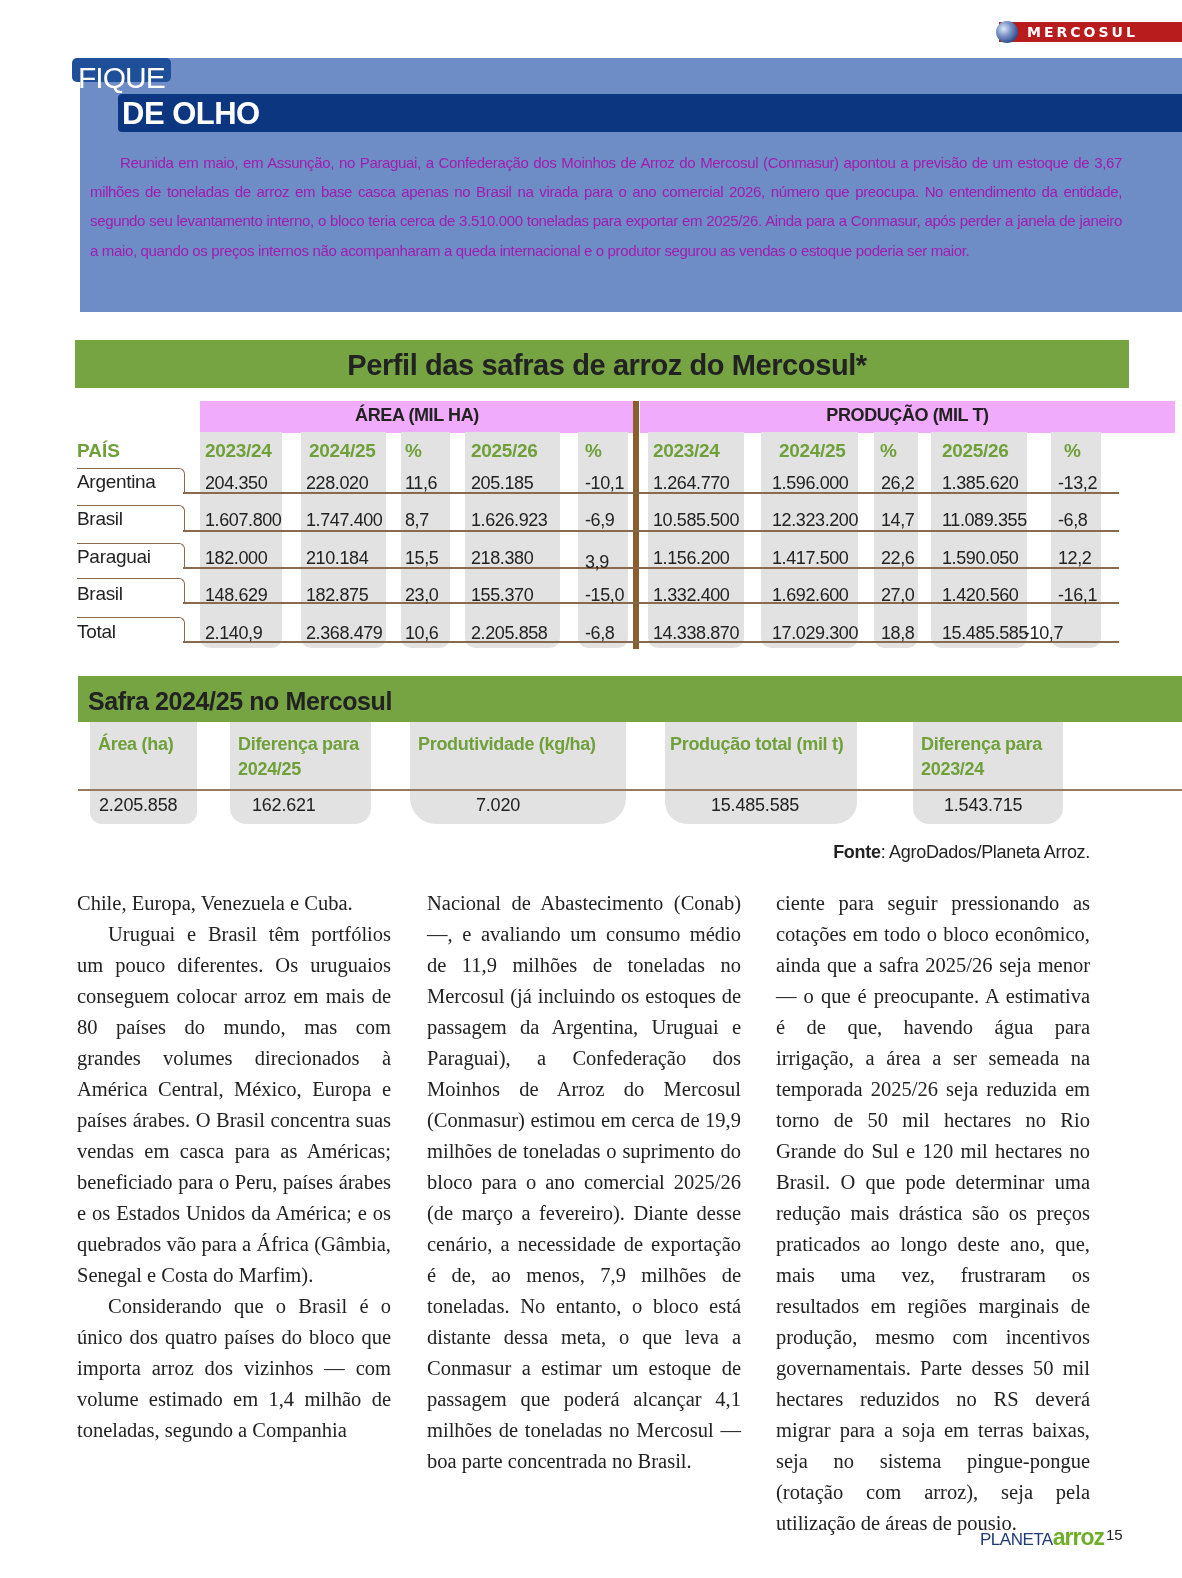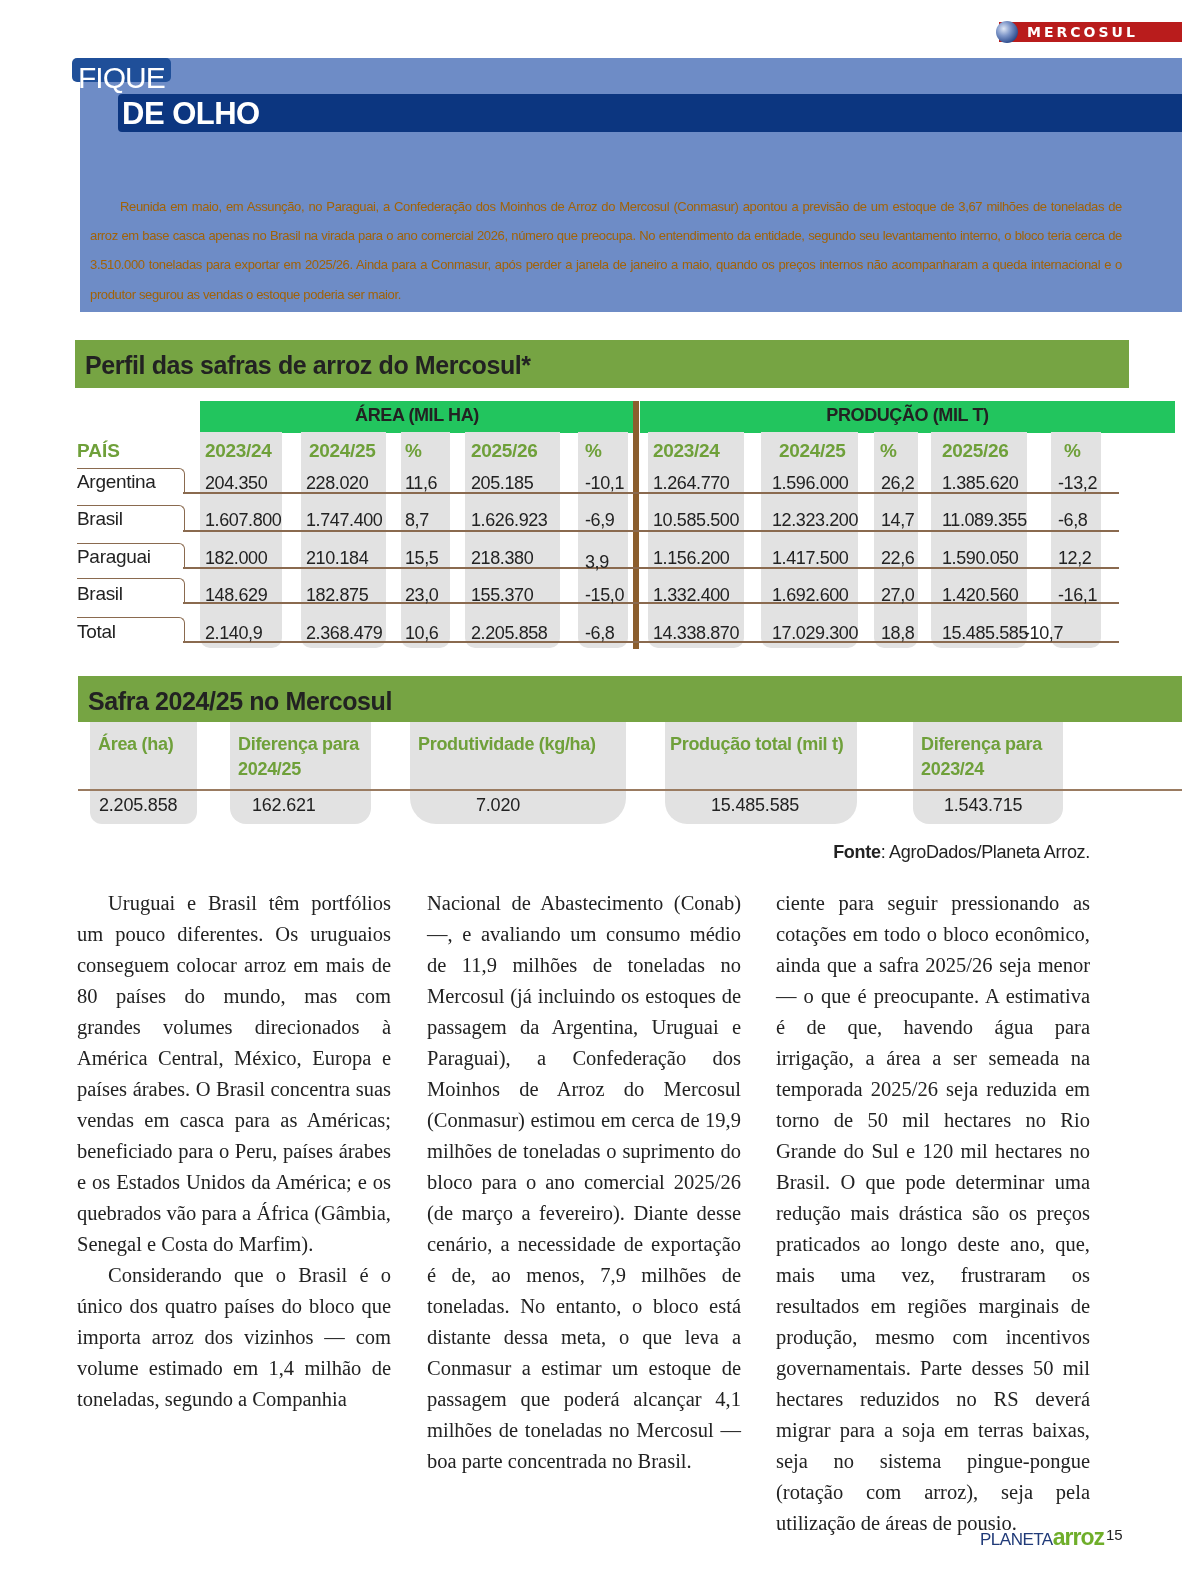--- a/index.html
+++ b/index.html
@@ -11,29 +11,29 @@
   .section-tag .ball { position: absolute; left: -3px; top: -1px; width: 22px; height: 22px; border-radius: 50%;
     background: radial-gradient(circle at 35% 35%, #dfe7f5 0%, #7f97c9 35%, #2a4a8c 75%, #1a2e5c 100%); }
   .section-tag .label { position: absolute; left: 28px; top: 2px; color: #fff; font-weight: bold; font-size: 14px; letter-spacing: 3px; font-family: "DejaVu Sans", sans-serif; }
 
   
   .fdo-box { position: absolute; left: 80px; top: 58px; width: 1102px; height: 254px; background: #6e8cc6; }
   .fdo-fique { position: absolute; left: 72px; top: 58px; height: 24px; padding: 0 6px; background: #1f4f99; border-radius: 5px;
     color: #fff; font-size: 30px; line-height: 40px; font-family: "Liberation Sans", sans-serif; letter-spacing: -1px; }
   .fdo-deolho { position: absolute; left: 118px; top: 94px; width: 1064px; height: 38px; background: #0c3680; border-radius: 4px 0 0 4px;
     color: #fff; font-weight: bold; font-size: 31px; line-height: 40px; padding-left: 4px; letter-spacing: -0.5px; }
-  .fdo-text { position: absolute; left: 90px; top: 148px; width: 1032px; color: #a16207; font-size: 13px; line-height: 29.2px;
-    text-align: justify; text-indent: 30px; font-family: "Liberation Sans Narrow", "Liberation Sans", sans-serif; letter-spacing: -0.35px; margin-top: 44px; }
+  .fdo-text { position: absolute; left: 90px; top: 148px; width: 1032px; color: #a21caf; font-size: 15px; line-height: 29.2px;
+    text-align: justify; text-indent: 30px; font-family: "Liberation Sans Narrow", "Liberation Sans", sans-serif; letter-spacing: -0.35px; }
 
   
   .green-bar { position: absolute; background: #76a443; color: #222; font-weight: bold; }
-  .perfil-title { left: 75px; top: 340px; width: 1054px; height: 48px; font-size: 25px; line-height: 50px; padding-left: 10px; letter-spacing: -0.4px; }
-
-  
-  .grp-head { position: absolute; top: 401px; height: 32px; background: #22c55e; color: #222; font-weight: bold; font-size: 18px; text-align: center; line-height: 28px; letter-spacing: -0.4px; }
+  .perfil-title { left: 75px; top: 340px; width: 1054px; height: 48px; font-size: 29px; line-height: 50px; padding-left: 10px; letter-spacing: -0.4px; text-align: center; }
+
+  
+  .grp-head { position: absolute; top: 401px; height: 32px; background: #f0abfc; color: #222; font-weight: bold; font-size: 18px; text-align: center; line-height: 28px; letter-spacing: -0.4px; }
   .grp-area { left: 200px; width: 434px; }
   .grp-prod { left: 640px; width: 535px; }
   .divider-v { position: absolute; left: 633px; top: 401px; width: 6px; height: 248px; background: #8b5e2e; }
 
   .col-bg { position: absolute; top: 432px; height: 216px; background: #e2e2e2; border-radius: 0 0 10px 10px; }
 
   .pais-head { position: absolute; left: 77px; top: 440px; color: #6fa03a; font-weight: bold; font-size: 19px; }
   .col-head { position: absolute; top: 440px; color: #6fa03a; font-weight: bold; font-size: 19px; letter-spacing: -0.3px; }
 
   .row-label { position: absolute; left: 77px; font-size: 19px; color: #222; letter-spacing: -0.3px; font-family: "Liberation Sans Narrow", "Liberation Sans", sans-serif; }
@@ -209,20 +209,21 @@
 
 <div class="s-val" style="left:99px">2.205.858</div>
 <div class="s-val" style="left:252px">162.621</div>
 <div class="s-val" style="left:476px">7.020</div>
 <div class="s-val" style="left:711px">15.485.585</div>
 <div class="s-val" style="left:944px">1.543.715</div>
 
 <div class="fonte"><b>Fonte</b><span>: AgroDados/Planeta Arroz.</span></div>
 
 <div class="col c1">
+  <p>Chile, Europa, Venezuela e Cuba.</p>
   <p class="ind">Uruguai e Brasil têm portfólios um pouco diferentes. Os uruguaios conseguem colocar arroz em mais de 80 países do mundo, mas com grandes volumes direcionados à América Central, México, Europa e países árabes. O Brasil concentra suas vendas em casca para as Américas; beneficiado para o Peru, países árabes e os Estados Unidos da América; e os quebrados vão para a África (Gâmbia, Senegal e Costa do Marfim).</p>
   <p class="ind">Considerando que o Brasil é o único dos quatro países do bloco que importa arroz dos vizinhos — com volume estimado em 1,4 milhão de toneladas, segundo a Companhia</p>
 </div>
 <div class="col c2">
   <p>Nacional de Abastecimento (Conab) —, e avaliando um consumo médio de 11,9 milhões de toneladas no Mercosul (já incluindo os estoques de passagem da Argentina, Uruguai e Paraguai), a Confederação dos Moinhos de Arroz do Mercosul (Conmasur) estimou em cerca de 19,9 milhões de toneladas o suprimento do bloco para o ano comercial 2025/26 (de março a fevereiro). Diante desse cenário, a necessidade de exportação é de, ao menos, 7,9 milhões de toneladas. No entanto, o bloco está distante dessa meta, o que leva a Conmasur a estimar um estoque de passagem que poderá alcançar 4,1 milhões de toneladas no Mercosul — boa parte concentrada no Brasil.</p>
 </div>
 <div class="col c3">
   <p>ciente para seguir pressionando as cotações em todo o bloco econômico, ainda que a safra 2025/26 seja menor — o que é preocupante. A estimativa é de que, havendo água para irrigação, a área a ser semeada na temporada 2025/26 seja reduzida em torno de 50 mil hectares no Rio Grande do Sul e 120 mil hectares no Brasil. O que pode determinar uma redução mais drástica são os preços praticados ao longo deste ano, que, mais uma vez, frustraram os resultados em regiões marginais de produção, mesmo com incentivos governamentais. Parte desses 50 mil hectares reduzidos no RS deverá migrar para a soja em terras baixas, seja no sistema pingue-pongue (rotação com arroz), seja pela utilização de áreas de pousio.</p>
 </div>
 

